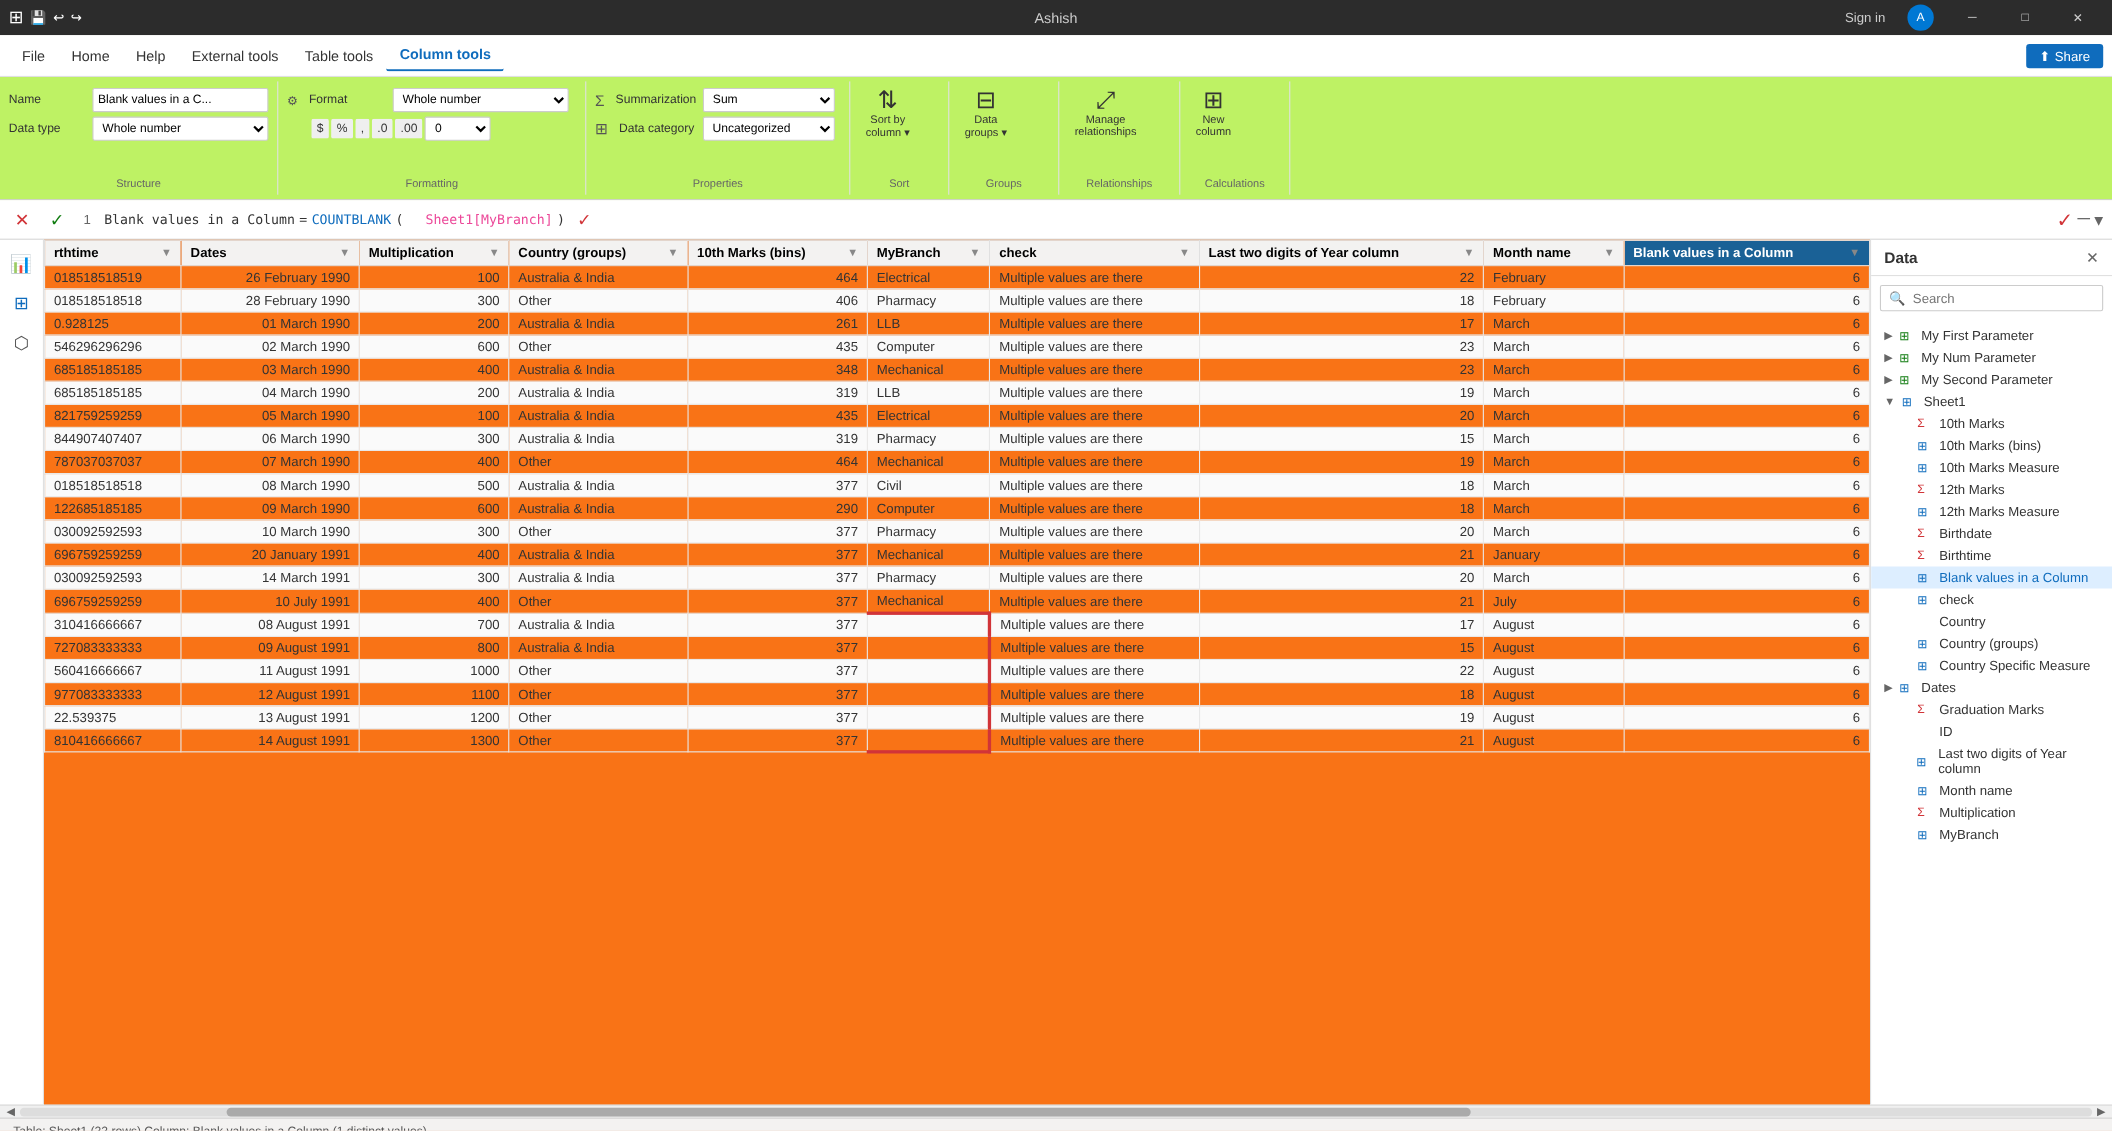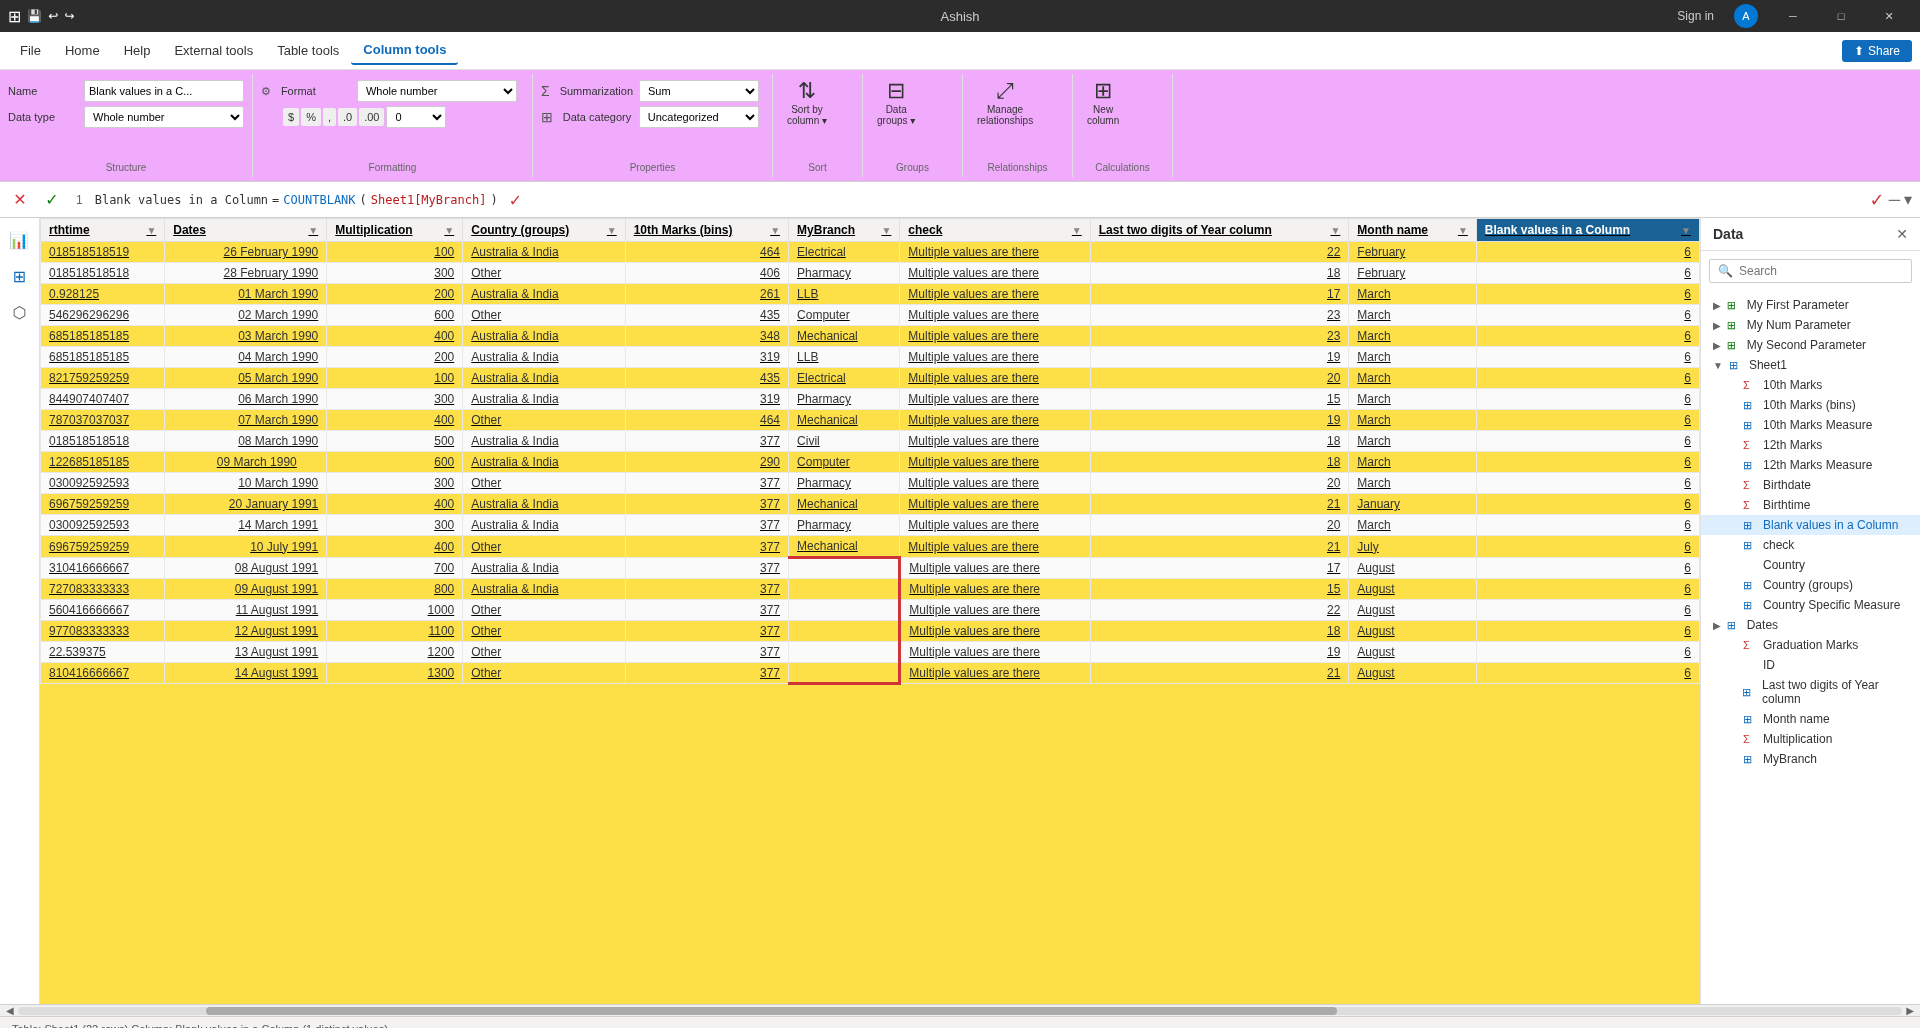--- a/index.html
+++ b/index.html
@@ -15,21 +15,21 @@
     .sign-in { display: flex; align-items: center; gap: 20px; font-size: 12px; color: #ccc; cursor: pointer; }
     .avatar { width: 24px; height: 24px; border-radius: 50%; background: #0078d4; display: flex; align-items: center; justify-content: center; color: white; font-size: 11px; }
     .share-btn { background: #0f6cbd; color: white; border: none; padding: 4px 12px; border-radius: 3px; cursor: pointer; font-size: 12px; display: flex; align-items: center; gap: 4px; }
 
     
     .menu-bar { height: 38px; background: #fff; display: flex; align-items: center; padding: 0 8px; border-bottom: 1px solid #e0e0e0; }
     .menu-item { padding: 6px 12px; cursor: pointer; font-size: 13px; color: #333; border-radius: 3px; }
     .menu-item.active { color: #0f6cbd; border-bottom: 2px solid #0f6cbd; font-weight: 600; }
 
     
-    .ribbon { height: 112px; background: #f0abfc; border-bottom: 1px solid #d0d0d0; display: flex; align-items: stretch; padding: 4px 0; }
+    .ribbon { height: 112px; background: #bef264; border-bottom: 1px solid #d0d0d0; display: flex; align-items: stretch; padding: 4px 0; }
     .ribbon-group { display: flex; flex-direction: column; align-items: stretch; border-right: 1px solid #e0e0e0; padding: 2px 8px; min-width: 80px; }
     .ribbon-group-label { font-size: 10px; color: #666; text-align: center; padding-top: 2px; margin-top: auto; padding-bottom: 2px; }
     .ribbon-items { display: flex; align-items: flex-start; gap: 4px; flex: 1; }
     .ribbon-btn { display: flex; flex-direction: column; align-items: center; justify-content: flex-start; padding: 4px 6px; cursor: pointer; border-radius: 3px; min-width: 44px; gap: 2px; }
     .ribbon-icon { font-size: 18px; color: #333; line-height: 1; }
     .ribbon-btn-label { font-size: 10px; color: #333; text-align: center; white-space: nowrap; }
     .ribbon-input-group { display: flex; flex-direction: column; gap: 4px; padding: 4px 0; }
     .ribbon-input-row { display: flex; align-items: center; gap: 6px; }
     .ribbon-label { font-size: 11px; color: #333; min-width: 70px; }
     .ribbon-select { border: 1px solid #ccc; border-radius: 2px; padding: 2px 4px; font-size: 11px; height: 22px; background: #fff; cursor: pointer; }
@@ -47,32 +47,32 @@
     .calculations-group { min-width: 100px; }
 
     
     .formula-bar { height: 36px; background: #fff; border-bottom: 1px solid #d0d0d0; display: flex; align-items: center; padding: 0 8px; gap: 8px; }
     .formula-btn { width: 24px; height: 24px; display: flex; align-items: center; justify-content: center; cursor: pointer; border-radius: 2px; font-size: 14px; color: #d13438; }
     .formula-btn-check { color: #107c10; }
     .formula-row-num { font-size: 12px; color: #666; padding: 0 4px; }
     .formula-text { flex: 1; font-size: 12px; font-family: 'Consolas', monospace; display: flex; align-items: center; gap: 4px; }
     .formula-keyword { color: #333; }
     .formula-func { color: #0f6cbd; }
-    .formula-ref { color: #b91c1c; }
+    .formula-ref { color: #ec4899; margin-left: 16px; }
 
     
     .main-content { display: flex; height: calc(1028px - 32px - 38px - 112px - 36px - 24px); }
 
     
     .left-sidebar { width: 40px; background: #fff; border-right: 1px solid #e0e0e0; display: flex; flex-direction: column; align-items: center; padding: 8px 4px; gap: 8px; }
     .sidebar-icon { width: 28px; height: 28px; display: flex; align-items: center; justify-content: center; cursor: pointer; border-radius: 3px; color: #555; font-size: 16px; }
     .sidebar-icon.active { color: #0f6cbd; }
 
     
-    .table-area { flex: 1; overflow: auto; background: #fde047; text-decoration: underline; }
+    .table-area { flex: 1; overflow: auto; background: #f97316; }
     .data-table { border-collapse: collapse; width: 100%; font-size: 12px; }
     .data-table th { background: #f3f2f1; border: 1px solid #e0e0e0; padding: 4px 8px; font-weight: 600; text-align: left; white-space: nowrap; position: sticky; top: 0; z-index: 2; cursor: pointer; }
     .data-table th.highlighted { background: #1a6196; color: #fff; }
     .data-table td { border: 1px solid #e8e8e8; padding: 3px 8px; white-space: nowrap; color: #333; }
     .data-table tr:nth-child(even) td { background: #fafafa; }
     .col-menu-icon { font-size: 10px; margin-left: 2px; color: #888; }
     .col-header-content { display: flex; align-items: center; }
     .col-header-text { flex: 1; }
 
     
@@ -458,21 +458,21 @@
             <td>Australia &amp; India</td>
             <td style="text-align: right;">377</td>
             <td>Civil</td>
             <td>Multiple values are there</td>
             <td style="text-align: right;">18</td>
             <td>March</td>
             <td style="text-align: right;">6</td>
           </tr>
           <tr>
             <td>122685185185</td>
-            <td style="text-align: center; padding-left: 30px;">09 March 1990</td>
+            <td style="text-align: right; padding-left: 30px;">09 March 1990</td>
             <td style="text-align: right;">600</td>
             <td>Australia &amp; India</td>
             <td style="text-align: right;">290</td>
             <td>Computer</td>
             <td>Multiple values are there</td>
             <td style="text-align: right;">18</td>
             <td>March</td>
             <td style="text-align: right;">6</td>
           </tr>
           <tr>

